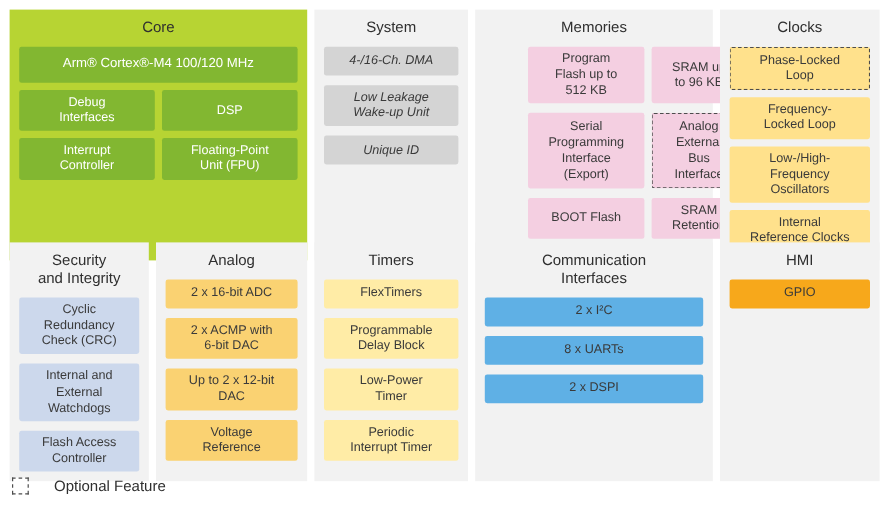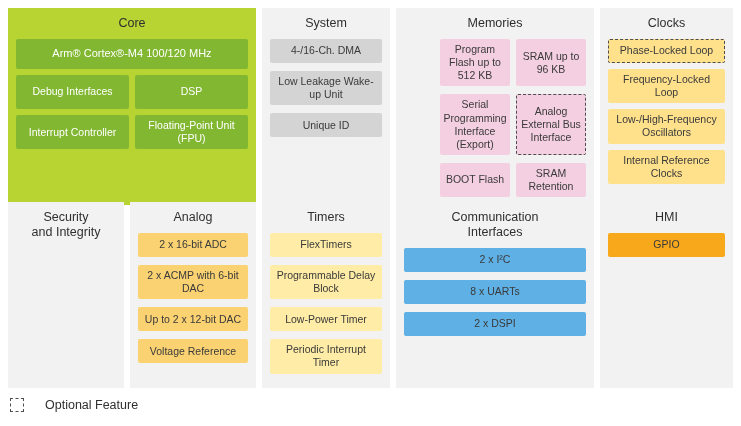--- a/index.html
+++ b/index.html
@@ -27,25 +27,25 @@
   .sec h2{
     margin:0 0 8px;font-size:12.5px;font-weight:400;text-align:center;
     color:var(--title-text);white-space:pre-line;line-height:1.2;
   }
   .stack{display:flex;flex-direction:column;gap:8px;}
   .stack.tight{gap:6px;}
   .grid2{display:grid;grid-template-columns:1fr 1fr;gap:6px;margin-top:6px;}
   .blk{
     display:flex;align-items:center;justify-content:center;text-align:center;
     border-radius:2px;font-size:10.5px;line-height:1.25;color:var(--text-dark);
-    padding:4px 3px;min-height:24px;
+    padding:4px 17px;min-height:24px;
   }
   .core .blk{background:var(--core-block);color:var(--core-text);min-height:34px;}
   .core .blk.wide{min-height:30px;font-size:11px;}
-  .system .blk{background:var(--system-block);}
+  .system .blk{background:var(--system-block);font-style:italic;}
   .memories .blk{background:var(--memories-block);}
   .clocks .blk{background:var(--clocks-block);}
   .security .blk{background:var(--security-block);}
   .analog .blk{background:var(--analog-block);}
   .timers .blk{background:var(--timers-block);}
   .comm .blk{background:var(--comm-block);}
   .hmi .blk{background:var(--hmi-block);}
   .blk.optional{border:1.5px dashed var(--optional-border);}
   .legend{display:flex;align-items:center;gap:21px;margin-top:10px;padding-left:2px;}
   .legend .swatch{
@@ -102,20 +102,25 @@
       </div>
     </section>
 
   </div>
 
   <div class="row bottom">
 
     <section class="sec security">
       <h2>Security
 and Integrity</h2>
+      <div class="stack">
+        <div class="blk">Cyclic Redundancy Check (CRC)</div>
+        <div class="blk">Internal and External Watchdogs</div>
+        <div class="blk">Flash Access Controller</div>
+      </div>
     </section>
 
     <section class="sec analog">
       <h2>Analog</h2>
       <div class="stack">
         <div class="blk">2 x 16-bit ADC</div>
         <div class="blk">2 x ACMP with 6-bit DAC</div>
         <div class="blk">Up to 2 x 12-bit DAC</div>
         <div class="blk">Voltage Reference</div>
       </div>

